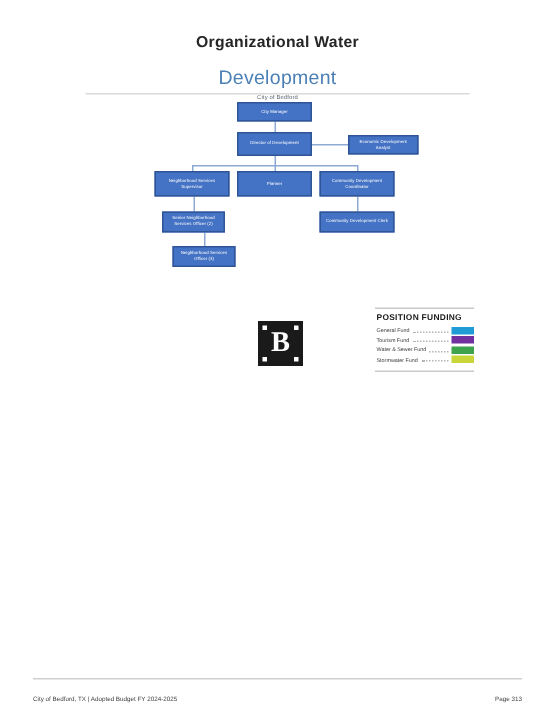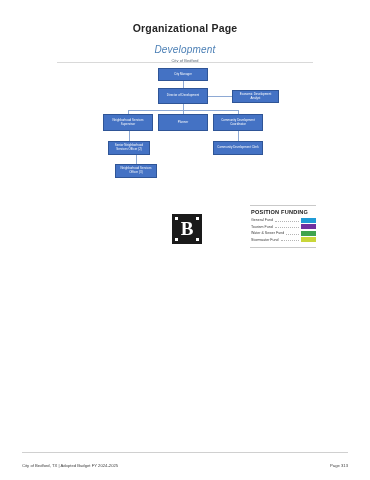--- a/index.html
+++ b/index.html
@@ -36,24 +36,23 @@
 
   
   .chart-heading {
     position: absolute;
     top: 44px;
     left: 0;
     right: 0;
     text-align: center;
   }
   .chart-heading .dept {
-    font-size: 10px;
+    font-size: 13px;
     color: #4b7fb5;
     letter-spacing: 0.2px;
-    font-style: italic;
   }
   .chart-heading .org {
     margin-top: 3px;
     font-size: 3.9px;
     color: #5a6672;
     letter-spacing: 0.1px;
   }
 
   .rule-top {
     position: absolute;
@@ -213,21 +212,21 @@
     align-items: center;
     font-size: 4.2px;
     color: #3f3f3f;
   }
 </style>
 </head>
 <body>
 
 <div class="page">
 
-  <div class="page-title">Organizational Page</div>
+  <div class="page-title">Organizational Water</div>
 
   <div class="chart-heading">
     <div class="dept">Development</div>
     <div class="org">City of Bedford</div>
   </div>
 
   <div class="rule-top"></div>
 
   <div class="org-chart">
 

